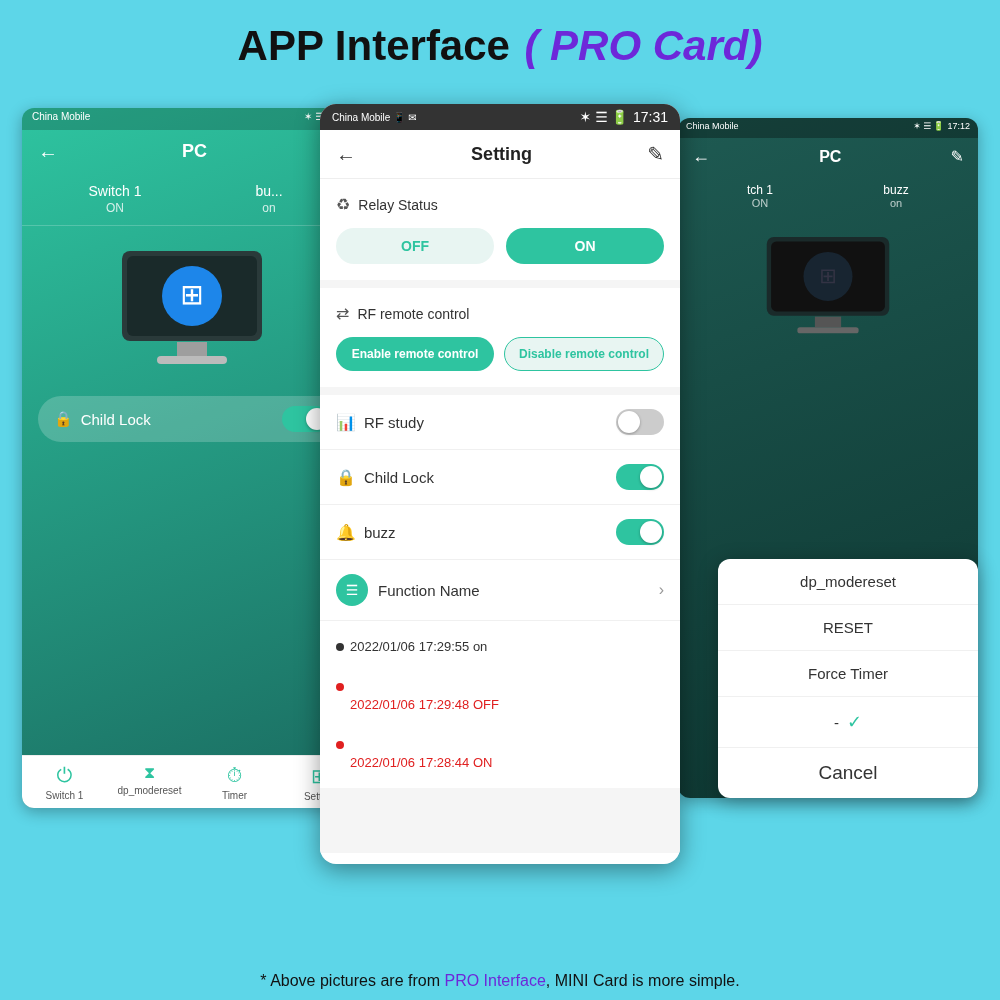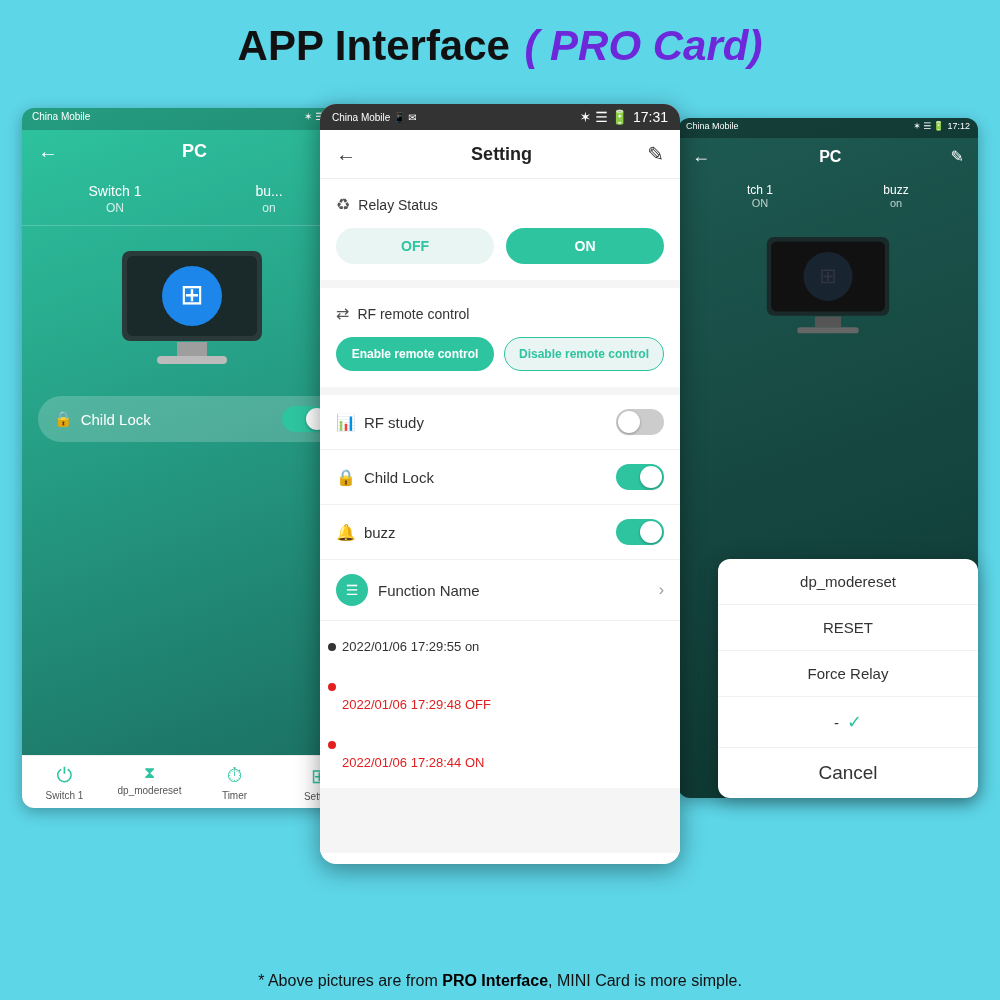--- a/index.html
+++ b/index.html
@@ -250,21 +250,21 @@
       align-items: center;
       justify-content: center;
       color: #fff;
       font-size: 14px;
     }
     .function-text { font-size: 15px; color: #333; }
     .chevron { font-size: 16px; color: #999; }
 
     
     .log-section {
-      padding: 14px 8px;
+      padding: 14px 16px;
       background: #fff;
     }
     .log-entry {
       font-size: 13px;
       padding: 4px 0;
       display: flex;
       align-items: center;
       gap: 6px;
     }
     .log-dot { width: 8px; height: 8px; border-radius: 50%; flex-shrink: 0; }
@@ -422,21 +422,21 @@
     .footer {
       position: absolute;
       bottom: 10px;
       left: 0;
       right: 0;
       text-align: center;
       font-size: 16px;
       color: #111;
     }
     .footer-asterisk { color: #111; font-weight: 500; }
-    .footer-highlight { color: #000000; font-weight: 700; margin-top: 39px; }
+    .footer-highlight { color: #6d28d9; font-weight: 400; margin-top: 39px; }
   </style>
 </head>
 <body>
 
 <div class="header">
   <span class="header-title">APP Interface</span>
   <span class="header-subtitle">( PRO Card)</span>
 </div>
 
 <div class="screens-container">
@@ -624,21 +624,21 @@
         <text x="80" y="58" text-anchor="middle" font-size="24" fill="#334">⊞</text>
         <rect x="65" y="96" width="30" height="12" fill="#555"></rect>
         <rect x="45" y="108" width="70" height="7" rx="3" fill="#666"></rect>
       </svg>
     </div>
   </div>
 
   <div class="right-dropdown">
     <div class="dropdown-item">dp_modereset</div>
     <div class="dropdown-item">RESET</div>
-    <div class="dropdown-item">Force Relay</div>
+    <div class="dropdown-item">Force Timer</div>
     <div class="dropdown-item dropdown-item-active">
       <span>-</span>
       <span class="dropdown-check">✓</span>
     </div>
     <div class="dropdown-cancel">Cancel</div>
   </div>
 
 </div>
 
 <div class="footer">

